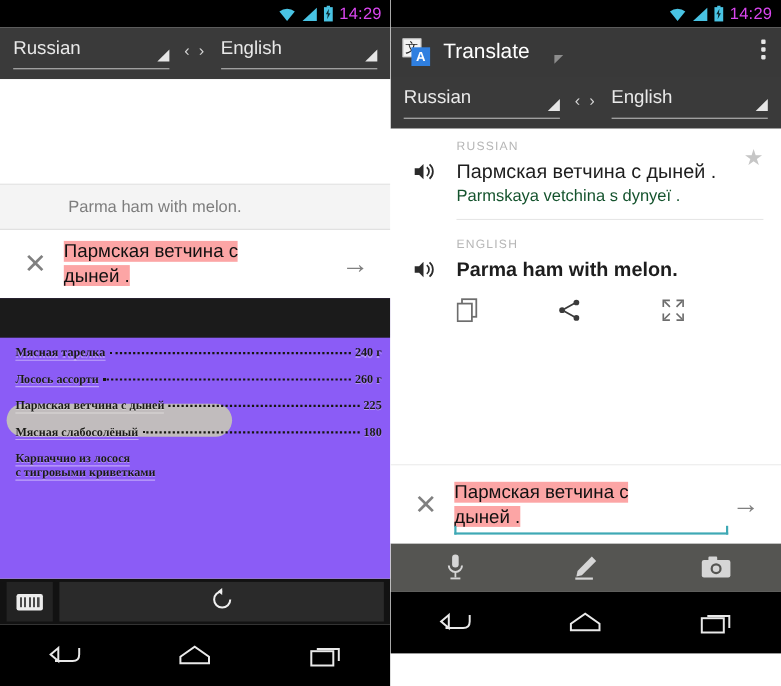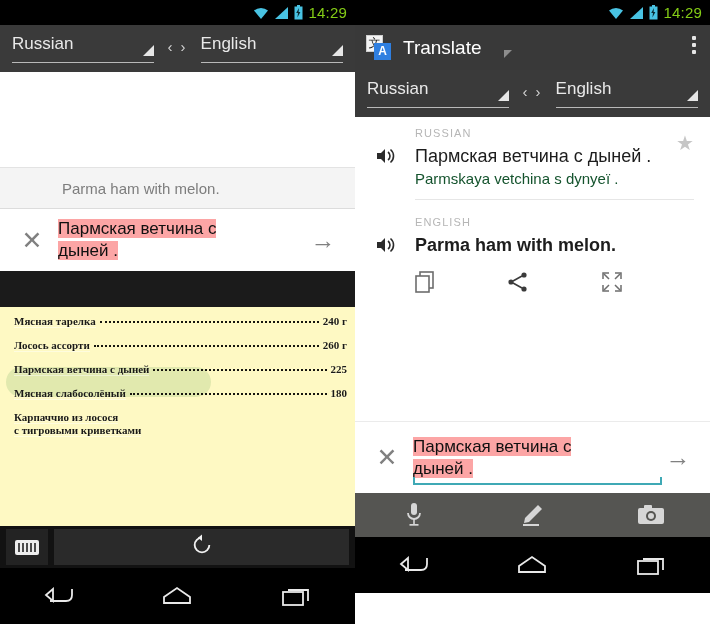--- a/index.html
+++ b/index.html
@@ -11,21 +11,21 @@
   }
   .screens { display: flex; width: 710px; height: 624px; }
   .phone { width: 355px; height: 624px; position: relative; overflow: hidden; background:#fff; }
 
   
   .statusbar {
     height: 25px; background: #000; display: flex; align-items: center;
     justify-content: flex-end; padding-right: 8px; gap: 5px;
   }
   .sb-icon { display:flex; align-items:center; }
-  .sb-time { color:#84cc16; font-size: 15px; letter-spacing:.2px; }
+  .sb-time { color:#d946ef; font-size: 15px; letter-spacing:.2px; }
 
   
   .appbar {
     height: 45px; background: #393939; display:flex; align-items:center;
     padding: 0 10px; position: relative;
   }
   .app-icon { width: 26px; height: 26px; position: relative; margin-right: 12px; flex:none;}
   .app-icon .card-a {
     position:absolute; left:1px; top:0px; width:17px; height:17px; background:#f4f4f4;
     border:1px solid #cfcfcf; color:#222; font-size:12px; line-height:15px; text-align:center;
@@ -74,21 +74,21 @@
     position:relative;
   }
   .input-text .hl { background:#fca5a5; }
   .underline-box{
     position:absolute; left:58px; right:48px; bottom:8px; height:8px;
     border-bottom:2px solid #3fa9b5; border-left:2px solid #3fa9b5; border-right:2px solid #3fa9b5;
   }
 
   
   .photo {
-    position:relative; background:#fef9c3; overflow:hidden;
+    position:relative; background:#8b5cf6; overflow:hidden;
   }
   .photo .blackband { position:absolute; left:0; right:0; top:0; height:36px; background:#1b1b1b; }
   .menu-list { position:absolute; left:14px; top:44px; right:8px; }
   .menu-line {
     display:flex; align-items:baseline; color:#1a1a17; font-family:"Liberation Serif", serif;
     font-weight:bold; font-size:11px; margin-bottom:11px; text-shadow:0 1px 0 rgba(255,255,255,.35);
   }
   .menu-line .name { white-space:nowrap; border-bottom:1px solid rgba(255,255,255,.45); }
   .menu-line .dots {
     flex:1; margin:0 4px; border-bottom:2px dotted #16160f; height:1px; position:relative; top:-2px;

